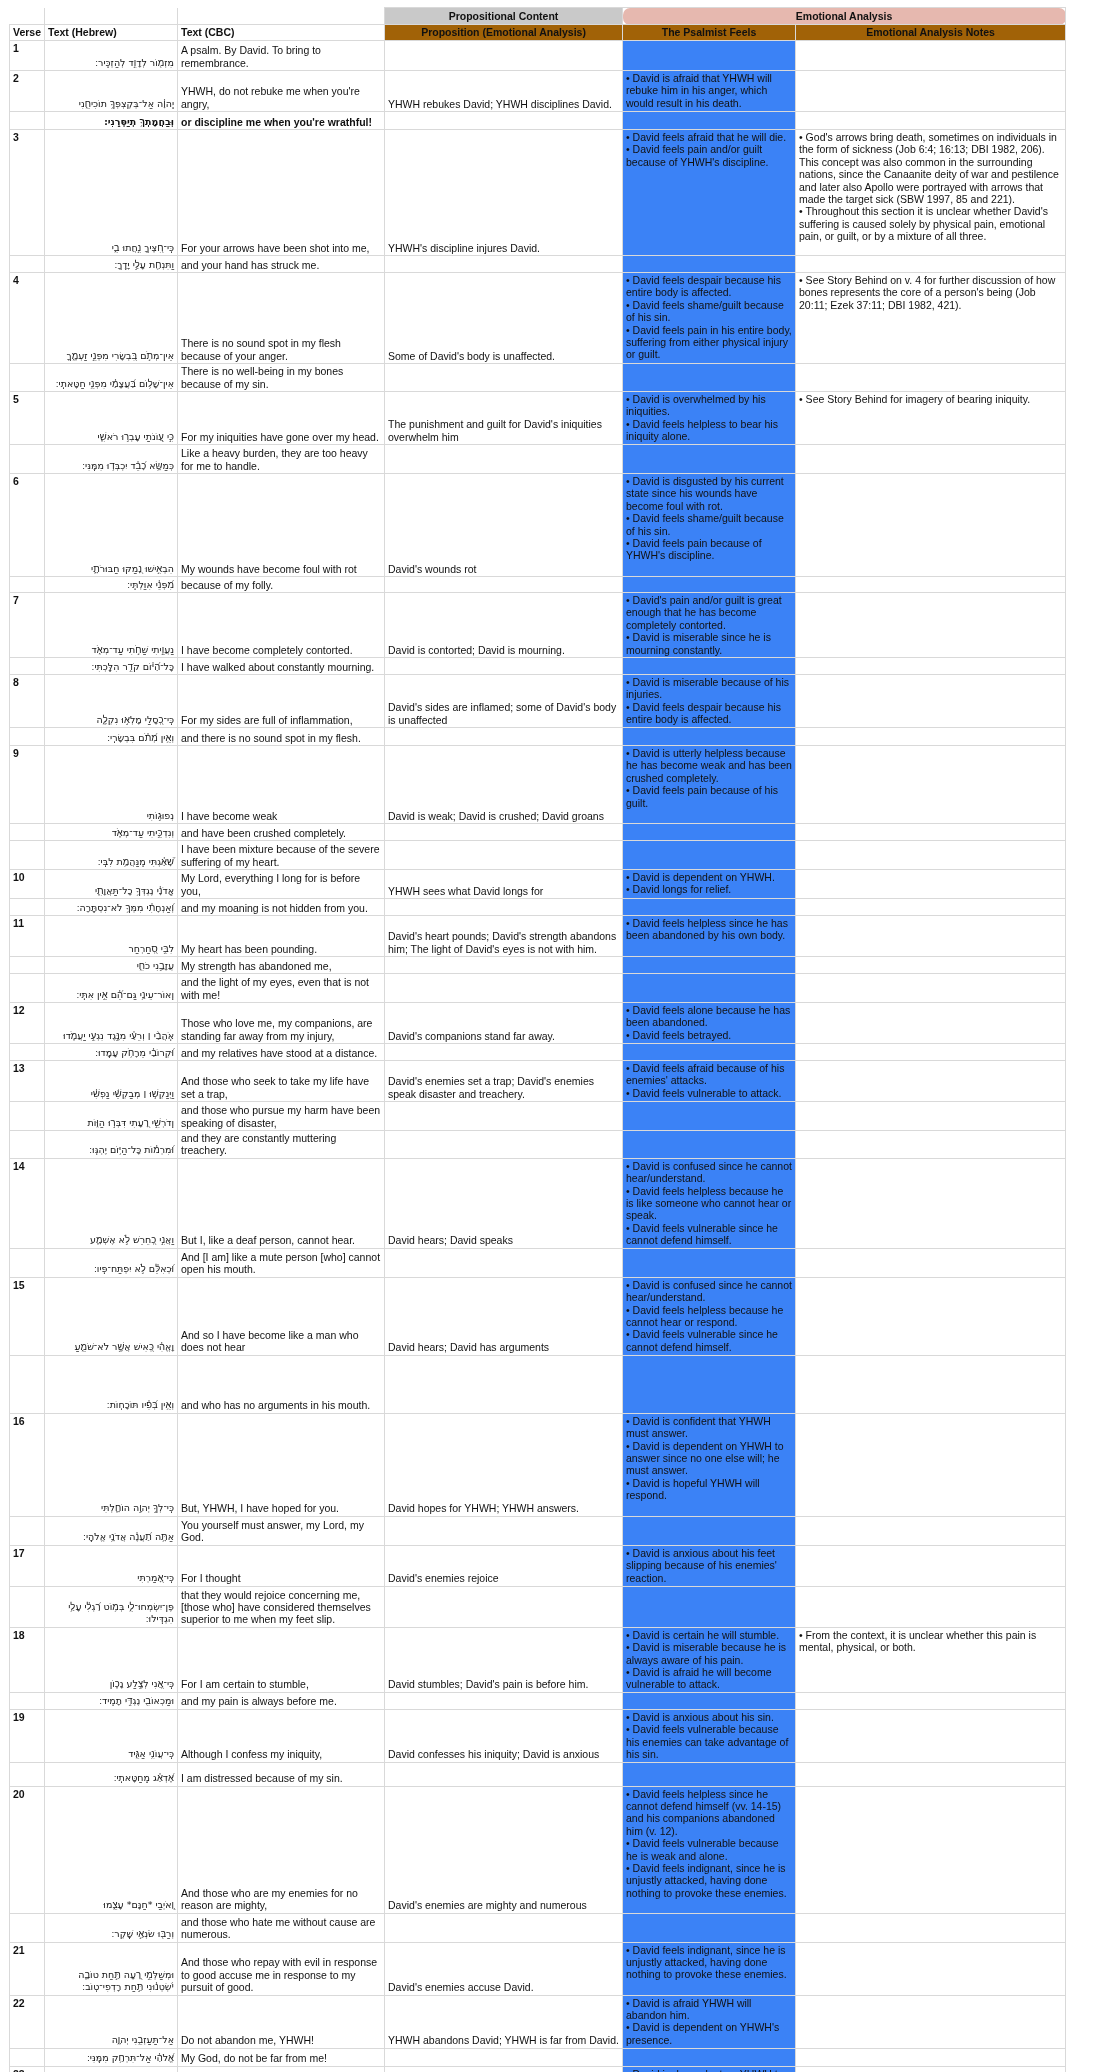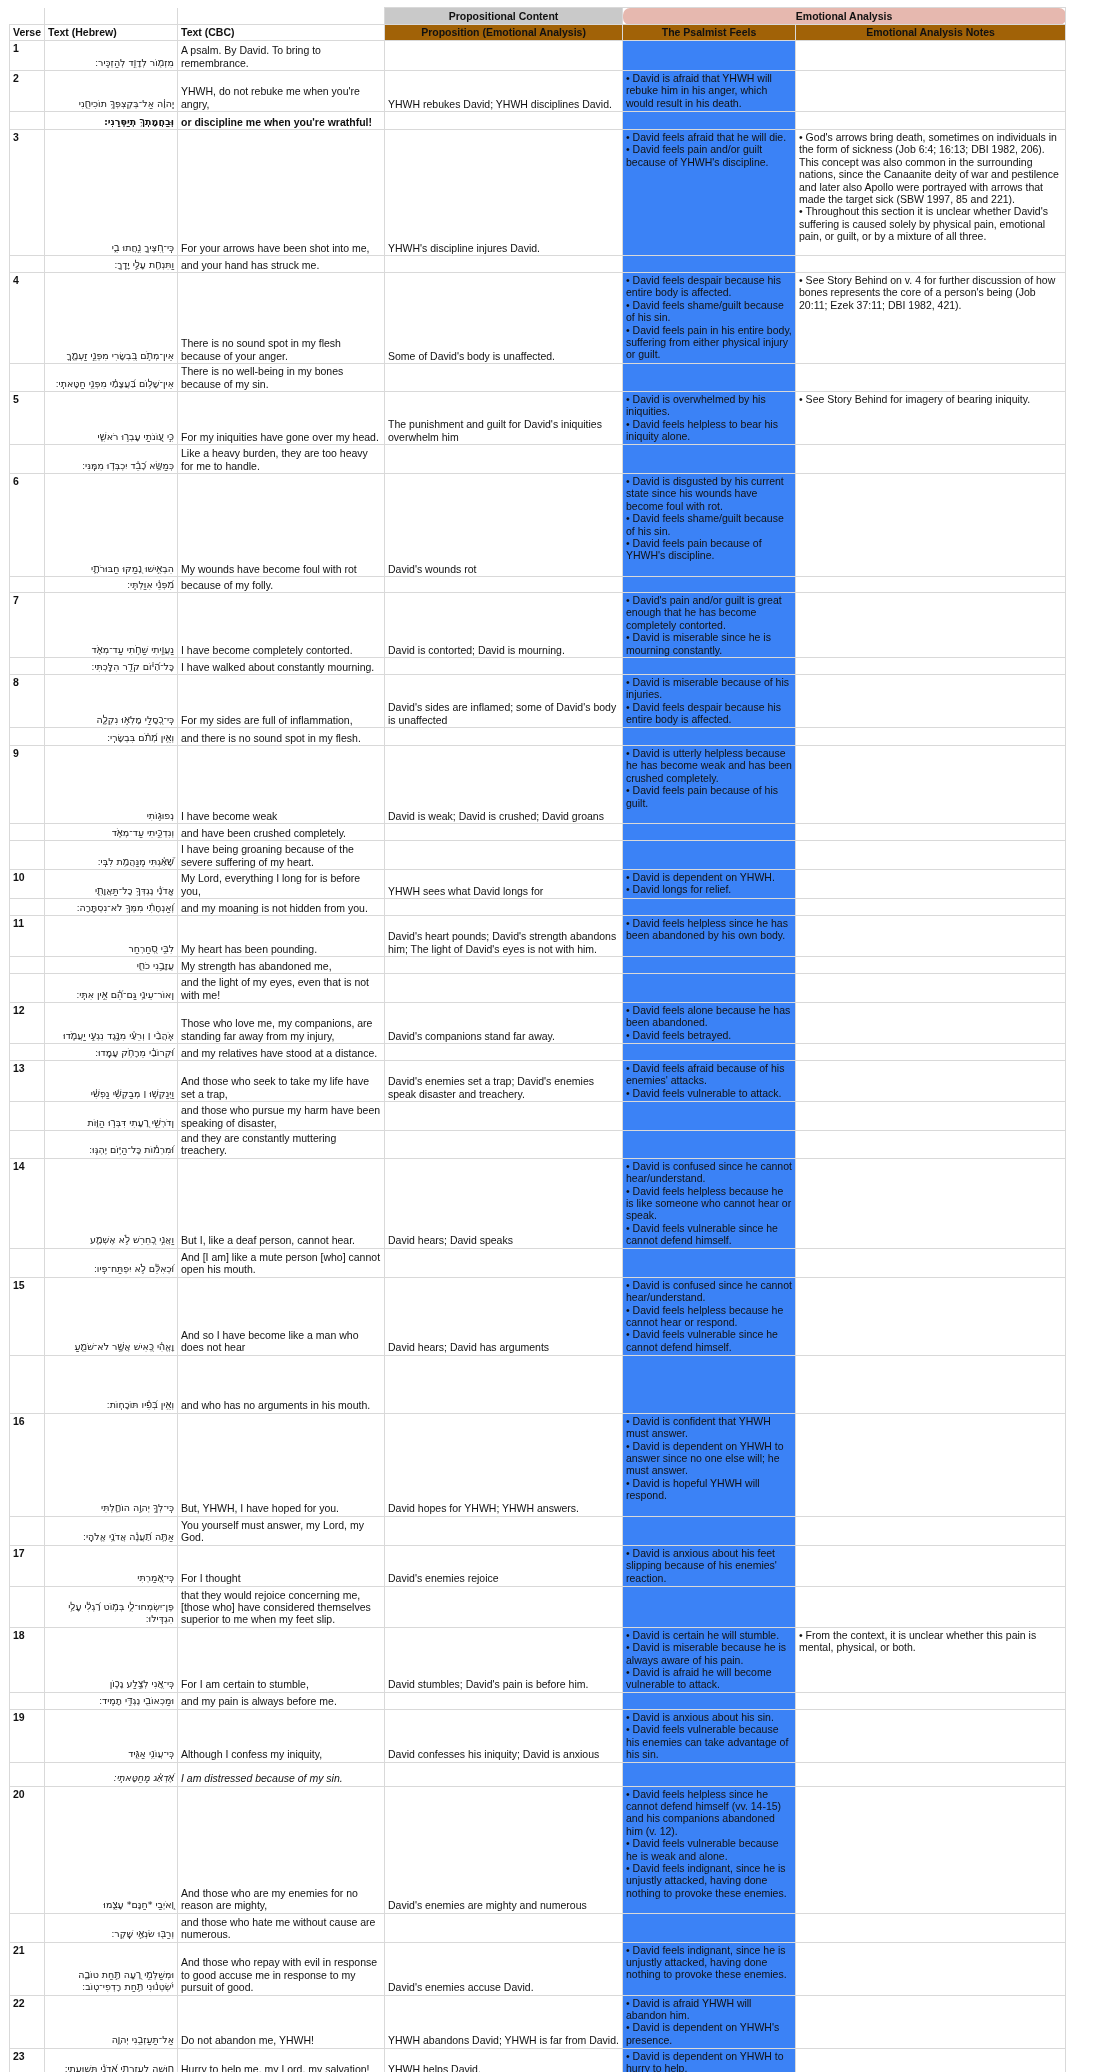--- a/index.html
+++ b/index.html
@@ -216,21 +216,21 @@
         <td class="verse"></td>
         <td class="heb">וְנִדְכֵּ֣יתִי עַד־מְאֹ֑ד</td>
         <td class="">and have been crushed completely.</td>
         <td class=""></td>
         <td class="feels"></td>
         <td class="notes"></td>
       </tr>
       <tr style="height: 29px;">
         <td class="verse"></td>
         <td class="heb">שָׁ֝אַ֗גְתִּי מִֽנַּהֲמַ֥ת לִבִּֽי׃</td>
-        <td class="">I have being groaning because of the severe suffering of my heart.</td>
+        <td class="">I have been mixture because of the severe suffering of my heart.</td>
         <td class=""></td>
         <td class="feels"></td>
         <td class="notes"></td>
       </tr>
       <tr style="height: 29px;">
         <td class="verse">10</td>
         <td class="heb">אֲֽדֹנָ֗י נֶגְדְּךָ֥ כָל־תַּאֲוָתִ֑י</td>
         <td class="">My Lord, everything I long for is before you,</td>
         <td class="">YHWH sees what David longs for</td>
         <td class="feels">
@@ -423,21 +423,21 @@
         <td class="verse">19</td>
         <td class="heb">כִּֽי־עֲוֺנִ֥י אַגִּ֑יד</td>
         <td class="">Although I confess my iniquity,</td>
         <td class="">David confesses his iniquity; David is anxious</td>
         <td class="feels">
           <span class="line">• David is anxious about his sin.</span>
           <span class="line">• David feels vulnerable because his enemies can take advantage of his sin.</span>
         </td>
         <td class="notes"></td>
       </tr>
-      <tr style="height: 24px; font-style: italic;">
+      <tr style="height: 24px;">
         <td class="verse"></td>
         <td class="heb">אֶ֝דְאַ֗ג מֵֽחַטָּאתִֽי׃</td>
         <td class="">I am distressed because of my sin.</td>
         <td class=""></td>
         <td class="feels"></td>
         <td class="notes"></td>
       </tr>
       <tr style="height: 127px;">
         <td class="verse">20</td>
         <td class="heb">וְֽ֭אֹיְבַי *חַנָּם* עָצֵ֑מוּ</td>
@@ -472,20 +472,28 @@
         <td class="verse">22</td>
         <td class="heb">אַל־תַּעַזְבֵ֥נִי יְהוָ֑ה</td>
         <td class="">Do not abandon me, YHWH!</td>
         <td class="">YHWH abandons David; YHWH is far from David.</td>
         <td class="feels">
           <span class="line">• David is afraid YHWH will abandon him.</span>
           <span class="line">• David is dependent on YHWH's presence.</span>
         </td>
         <td class="notes"></td>
       </tr>
+      <tr style="height: 18px;">
+        <td class="verse"></td>
+        <td class="heb">אֱ֝לֹהַ֗י אַל־תִּרְחַ֥ק מִמֶּֽנִּי׃</td>
+        <td class="">My God, do not be far from me!</td>
+        <td class=""></td>
+        <td class="feels"></td>
+        <td class="notes"></td>
+      </tr>
       <tr style="height: 29px;">
         <td class="verse">23</td>
         <td class="heb">ח֥וּשָׁה לְעֶזְרָתִ֑י אֲ֝דֹנָ֗י תְּשׁוּעָתִֽי׃</td>
         <td class="">Hurry to help me, my Lord, my salvation!</td>
         <td class="">YHWH helps David.</td>
         <td class="feels">
           <span class="line">• David is dependent on YHWH to hurry to help.</span>
         </td>
         <td class="notes"></td>
       </tr>

